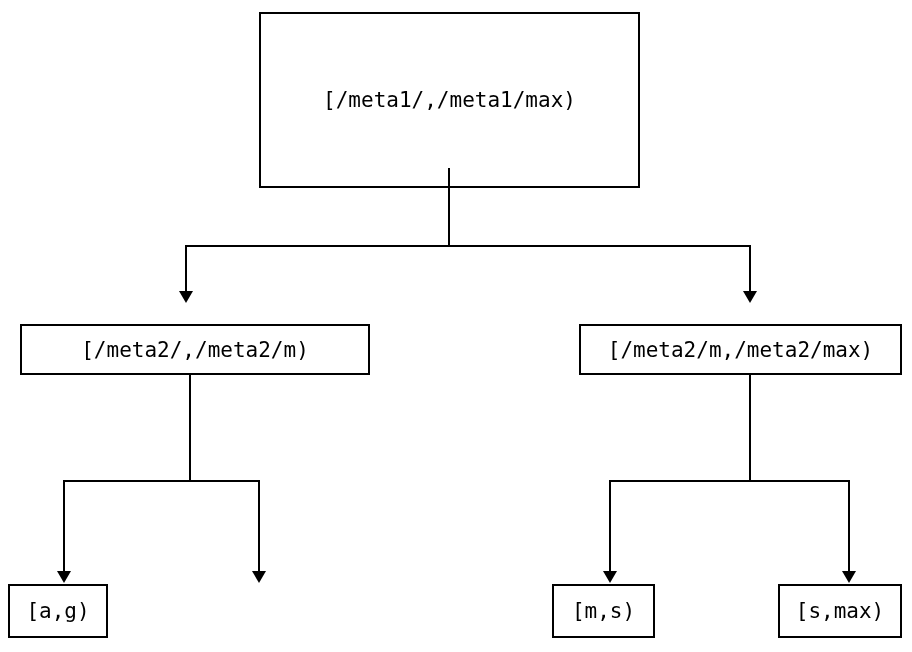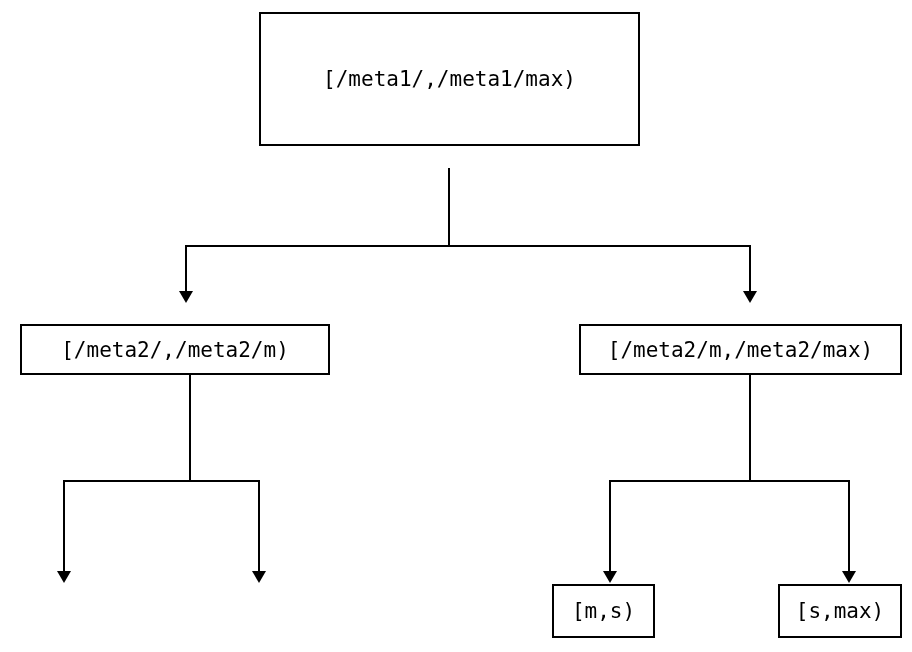--- a/index.html
+++ b/index.html
@@ -46,32 +46,32 @@
     border-left: 7px solid transparent;
     border-right: 7px solid transparent;
     border-top: 12px solid #000000;
   }
 </style>
 </head>
 <body>
 
 <div id="canvas">
 
-  <div class="node node-root" style="left:259px; top:12px; width:381px; height:134px;">
+  <div class="node node-root" style="left:259px; top:12px; width:381px; height:176px;">
     <span>[/meta1/,/meta1/max)</span>
   </div>
 
   <div class="edge-v" style="left:448px; top:168px; height:78px;"></div>
   <div class="edge-h" style="left:185px; top:245px; width:565px;"></div>
   <div class="edge-v" style="left:185px; top:245px; height:46px;"></div>
   <div class="arrowhead" style="left:179px; top:291px;"></div>
   <div class="edge-v" style="left:749px; top:245px; height:46px;"></div>
   <div class="arrowhead" style="left:743px; top:291px;"></div>
 
-  <div class="node node-branch" style="left:20px; top:324px; width:310px; height:51px;">
+  <div class="node node-branch" style="left:20px; top:324px; width:350px; height:51px;">
     <span>[/meta2/,/meta2/m)</span>
   </div>
 
   <div class="node node-branch" style="left:579px; top:324px; width:323px; height:51px;">
     <span>[/meta2/m,/meta2/max)</span>
   </div>
 
   <div class="edge-v" style="left:189px; top:375px; height:106px;"></div>
   <div class="edge-h" style="left:63px; top:480px; width:197px;"></div>
   <div class="edge-v" style="left:63px; top:480px; height:92px;"></div>
@@ -79,20 +79,23 @@
   <div class="edge-v" style="left:258px; top:480px; height:92px;"></div>
   <div class="arrowhead" style="left:252px; top:571px;"></div>
 
   <div class="edge-v" style="left:749px; top:375px; height:106px;"></div>
   <div class="edge-h" style="left:609px; top:480px; width:241px;"></div>
   <div class="edge-v" style="left:609px; top:480px; height:92px;"></div>
   <div class="arrowhead" style="left:603px; top:571px;"></div>
   <div class="edge-v" style="left:848px; top:480px; height:92px;"></div>
   <div class="arrowhead" style="left:842px; top:571px;"></div>
 
+  <div class="node node-leaf" style="left:8px; top:584px; width:100px; height:54px;">
+    <span>[a,g)</span>
+  </div>
 
 
   <div class="node node-leaf" style="left:778px; top:584px; width:124px; height:54px;">
     <span>[s,max)</span>
   </div>
 
   <div class="node node-leaf" style="left:552px; top:584px; width:103px; height:54px;">
     <span>[m,s)</span>
   </div>
 

